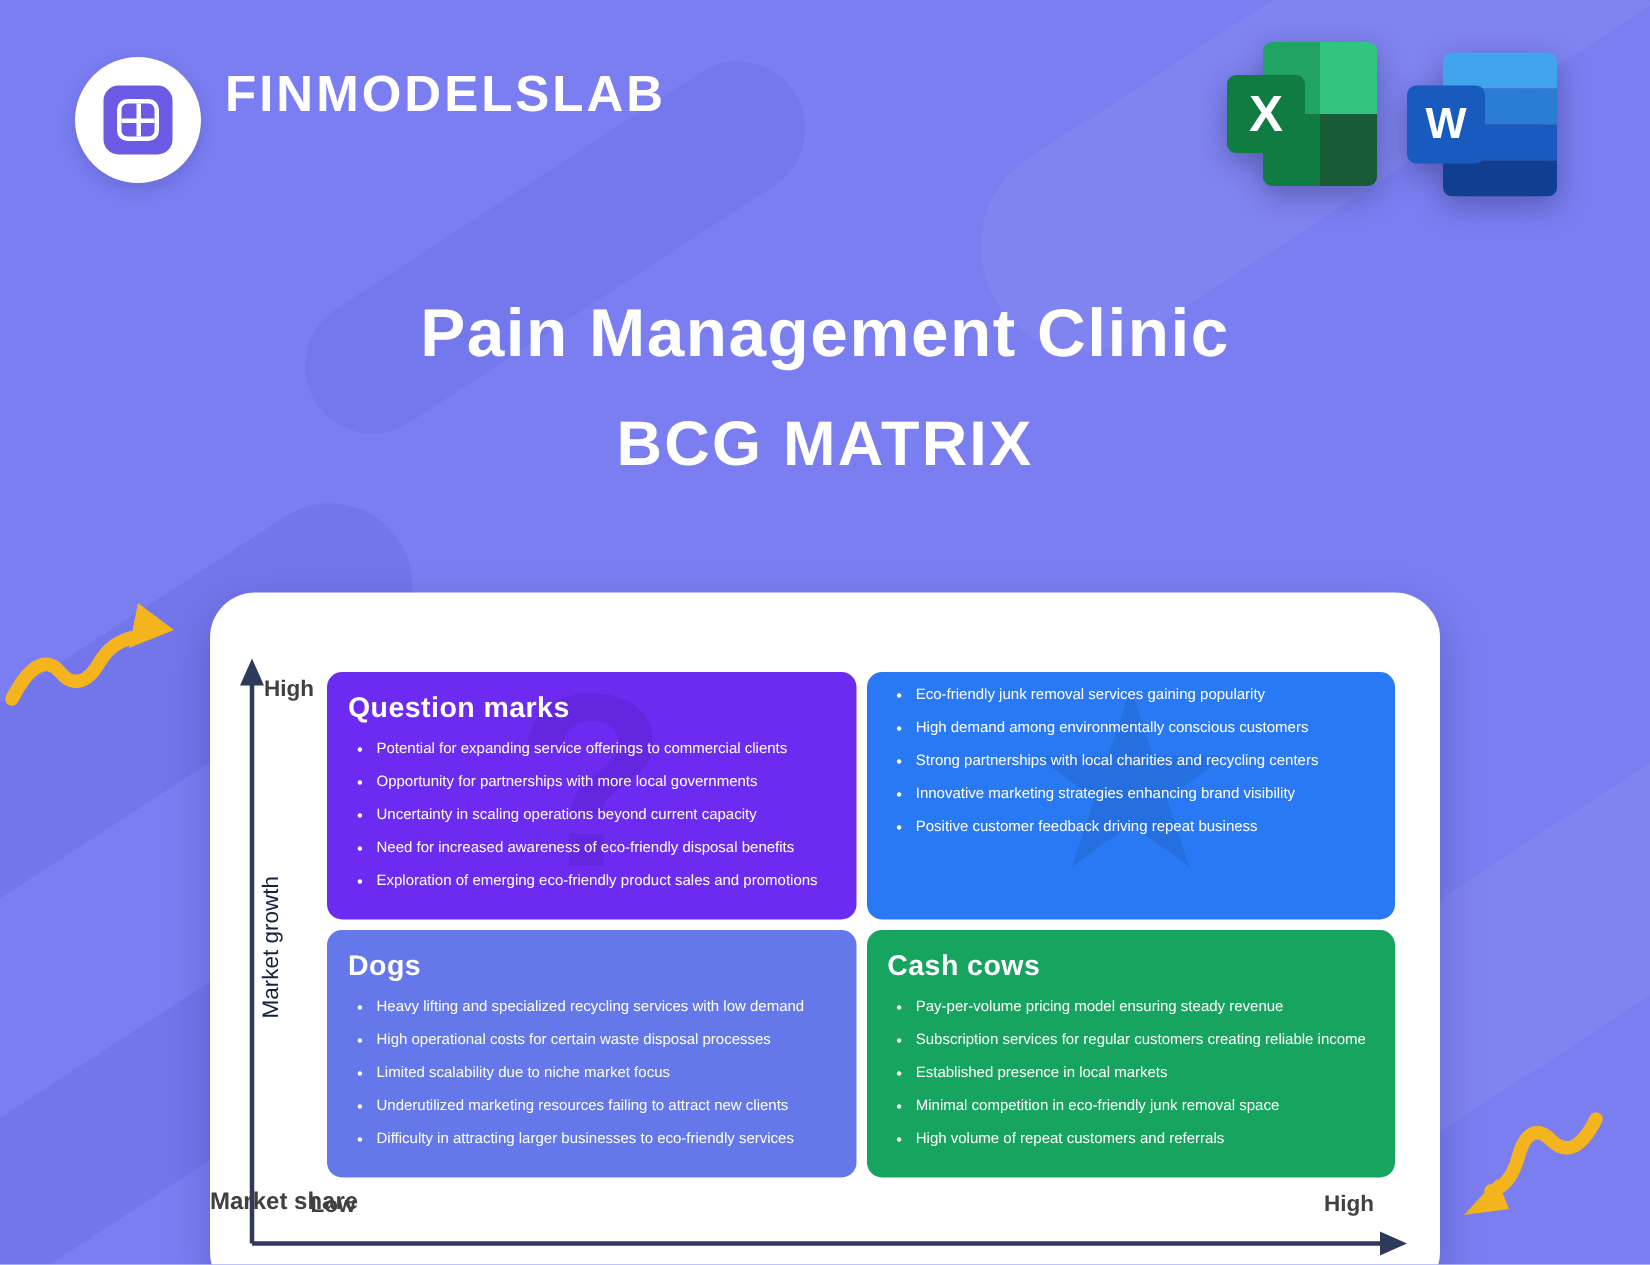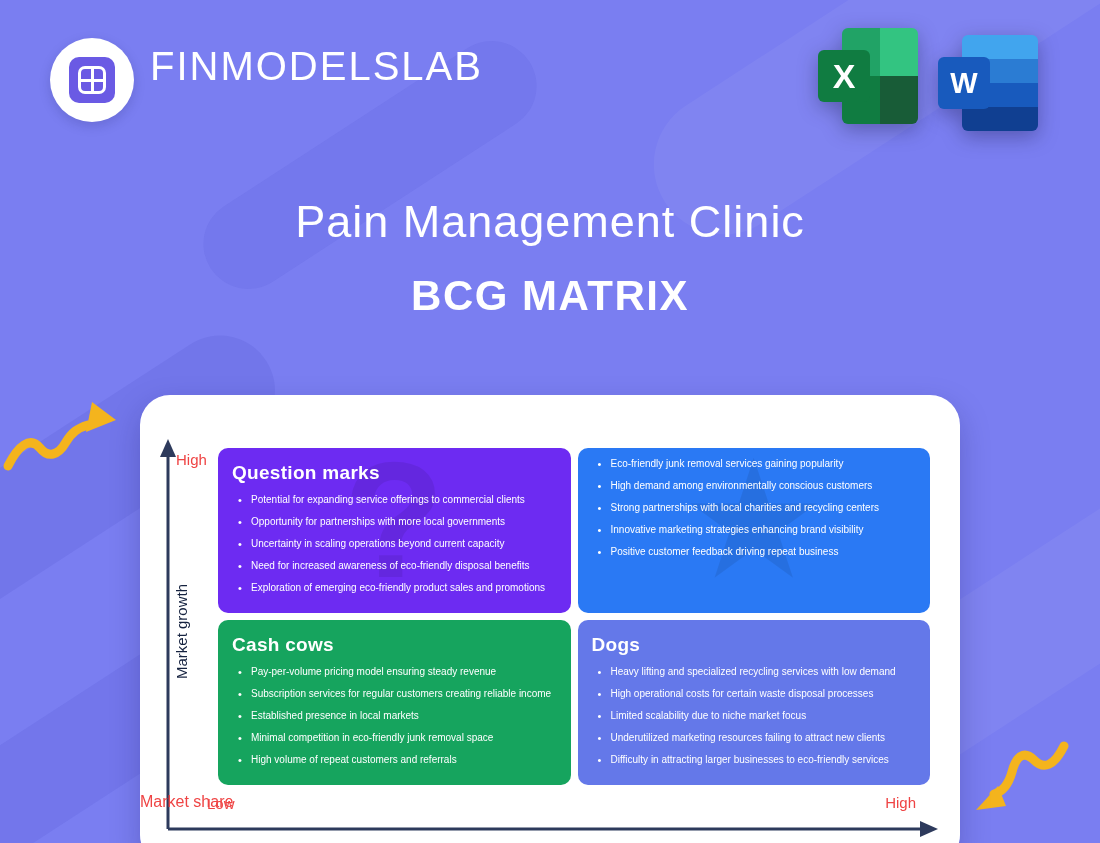--- a/index.html
+++ b/index.html
@@ -34,21 +34,21 @@
   }
   .logo-win {
     width: 28px; height: 28px; border: 3px solid #fff; border-radius: 7px;
     background-image: linear-gradient(#fff,#fff), linear-gradient(#fff,#fff);
     background-size: 3px 100%, 100% 3px;
     background-position: center center;
     background-repeat: no-repeat;
     box-sizing: border-box;
   }
   .brand-text { position: absolute; left: 150px; top: 46px; color: #fff; }
-  .brand-name { font-size: 40px; font-weight: 400; letter-spacing: 2px; line-height: 1; }
+  .brand-name { font-size: 34px; font-weight: 700; letter-spacing: 2px; line-height: 1; }
   .brand-sub  { font-size: 25px; font-weight: 400; letter-spacing: 15px; margin-top: 7px; line-height: 1; }
 
   
   .app-icon { position: absolute; width: 100px; height: 96px; filter: drop-shadow(0 6px 10px rgba(20,20,60,0.35)); }
   .app-excel { left: 818px; top: 28px; }
   .app-word  { left: 938px; top: 35px; }
   .app-sheet {
     position: absolute; left: 24px; top: 0; width: 76px; height: 96px;
     border-radius: 6px; overflow: hidden; display: grid;
   }
@@ -61,37 +61,37 @@
   .app-front {
     position: absolute; left: 0; top: 22px; width: 52px; height: 52px;
     border-radius: 6px; display: flex; align-items: center; justify-content: center;
     color: #fff; font-weight: 700;
   }
   .app-excel .app-front { background: #107C41; font-size: 34px; }
   .app-word  .app-front { background: #185ABD; font-size: 29px; }
 
   
   .title-block { position: absolute; left: 0; right: 0; top: 196px; text-align: center; color: #fff; }
-  .title-line1 { font-size: 45px; font-weight: 400; margin: 0 0 24px 0; letter-spacing: 1px; }
+  .title-line1 { font-size: 45px; font-weight: 700; margin: 0 0 24px 0; letter-spacing: 1px; }
   .title-line2 { font-size: 42px; font-weight: 800; margin: 0; letter-spacing: 1.5px; }
 
   
   .squig { position: absolute; }
   .squig-left  { left: 0;    top: 398px; }
   .squig-right { left: 972px; top: 738px; }
 
   
   .card {
     position: absolute; left: 140px; top: 395px; width: 820px; height: 470px;
     background: #fff; border-radius: 30px;
     box-shadow: 0 12px 30px rgba(25,25,90,0.25);
   }
   .axes-svg { position: absolute; left: 0; top: 0; width: 820px; height: 460px; pointer-events: none; }
 
-  .axis-lab { position: absolute; font-weight: 400; font-size: 15px; color: #ef4444; }
+  .axis-lab { position: absolute; font-weight: 700; font-size: 15px; color: #404040; }
   .lab-high-top  { left: 36px;  top: 56px; }
   .lab-low       { left: 28px;  top: 400px; margin-left: 39px; }
   .lab-x-title   { left: 0; right: 17px; top: 398px; text-align: left; font-size: 16px; }
   .lab-high-right{ right: 44px; top: 399px; }
   .y-title {
     position: absolute; left: -29px; top: 228px; width: 140px; text-align: center;
     transform: rotate(-90deg); font-size: 15px; font-weight: 400; color: #15223f;
   }
 
   .quad-grid {
@@ -205,39 +205,39 @@
         <div class="wm">★</div>
         <ul>
           <li>Eco-friendly junk removal services gaining popularity</li>
           <li>High demand among environmentally conscious customers</li>
           <li>Strong partnerships with local charities and recycling centers</li>
           <li>Innovative marketing strategies enhancing brand visibility</li>
           <li>Positive customer feedback driving repeat business</li>
         </ul>
       </section>
 
+      <section class="quad" style="background: rgb(100, 120, 233);">
+        <div class="wm"></div>
+        <h3>Dogs</h3>
+        <ul>
+          <li>Heavy lifting and specialized recycling services with low demand</li>
+          <li>High operational costs for certain waste disposal processes</li>
+          <li>Limited scalability due to niche market focus</li>
+          <li>Underutilized marketing resources failing to attract new clients</li>
+          <li>Difficulty in attracting larger businesses to eco-friendly services</li>
+        </ul>
+      </section>
+
       <section class="quad" style="background: rgb(22, 164, 94);">
         <div class="wm"></div>
         <h3>Cash cows</h3>
         <ul>
           <li>Pay-per-volume pricing model ensuring steady revenue</li>
           <li>Subscription services for regular customers creating reliable income</li>
           <li>Established presence in local markets</li>
           <li>Minimal competition in eco-friendly junk removal space</li>
           <li>High volume of repeat customers and referrals</li>
         </ul>
       </section>
 
-      <section class="quad" style="background: rgb(100, 120, 233);">
-        <div class="wm"></div>
-        <h3>Dogs</h3>
-        <ul>
-          <li>Heavy lifting and specialized recycling services with low demand</li>
-          <li>High operational costs for certain waste disposal processes</li>
-          <li>Limited scalability due to niche market focus</li>
-          <li>Underutilized marketing resources failing to attract new clients</li>
-          <li>Difficulty in attracting larger businesses to eco-friendly services</li>
-        </ul>
-      </section>
-
     </div>
   </div>
 </div>
 
 </body></html>

